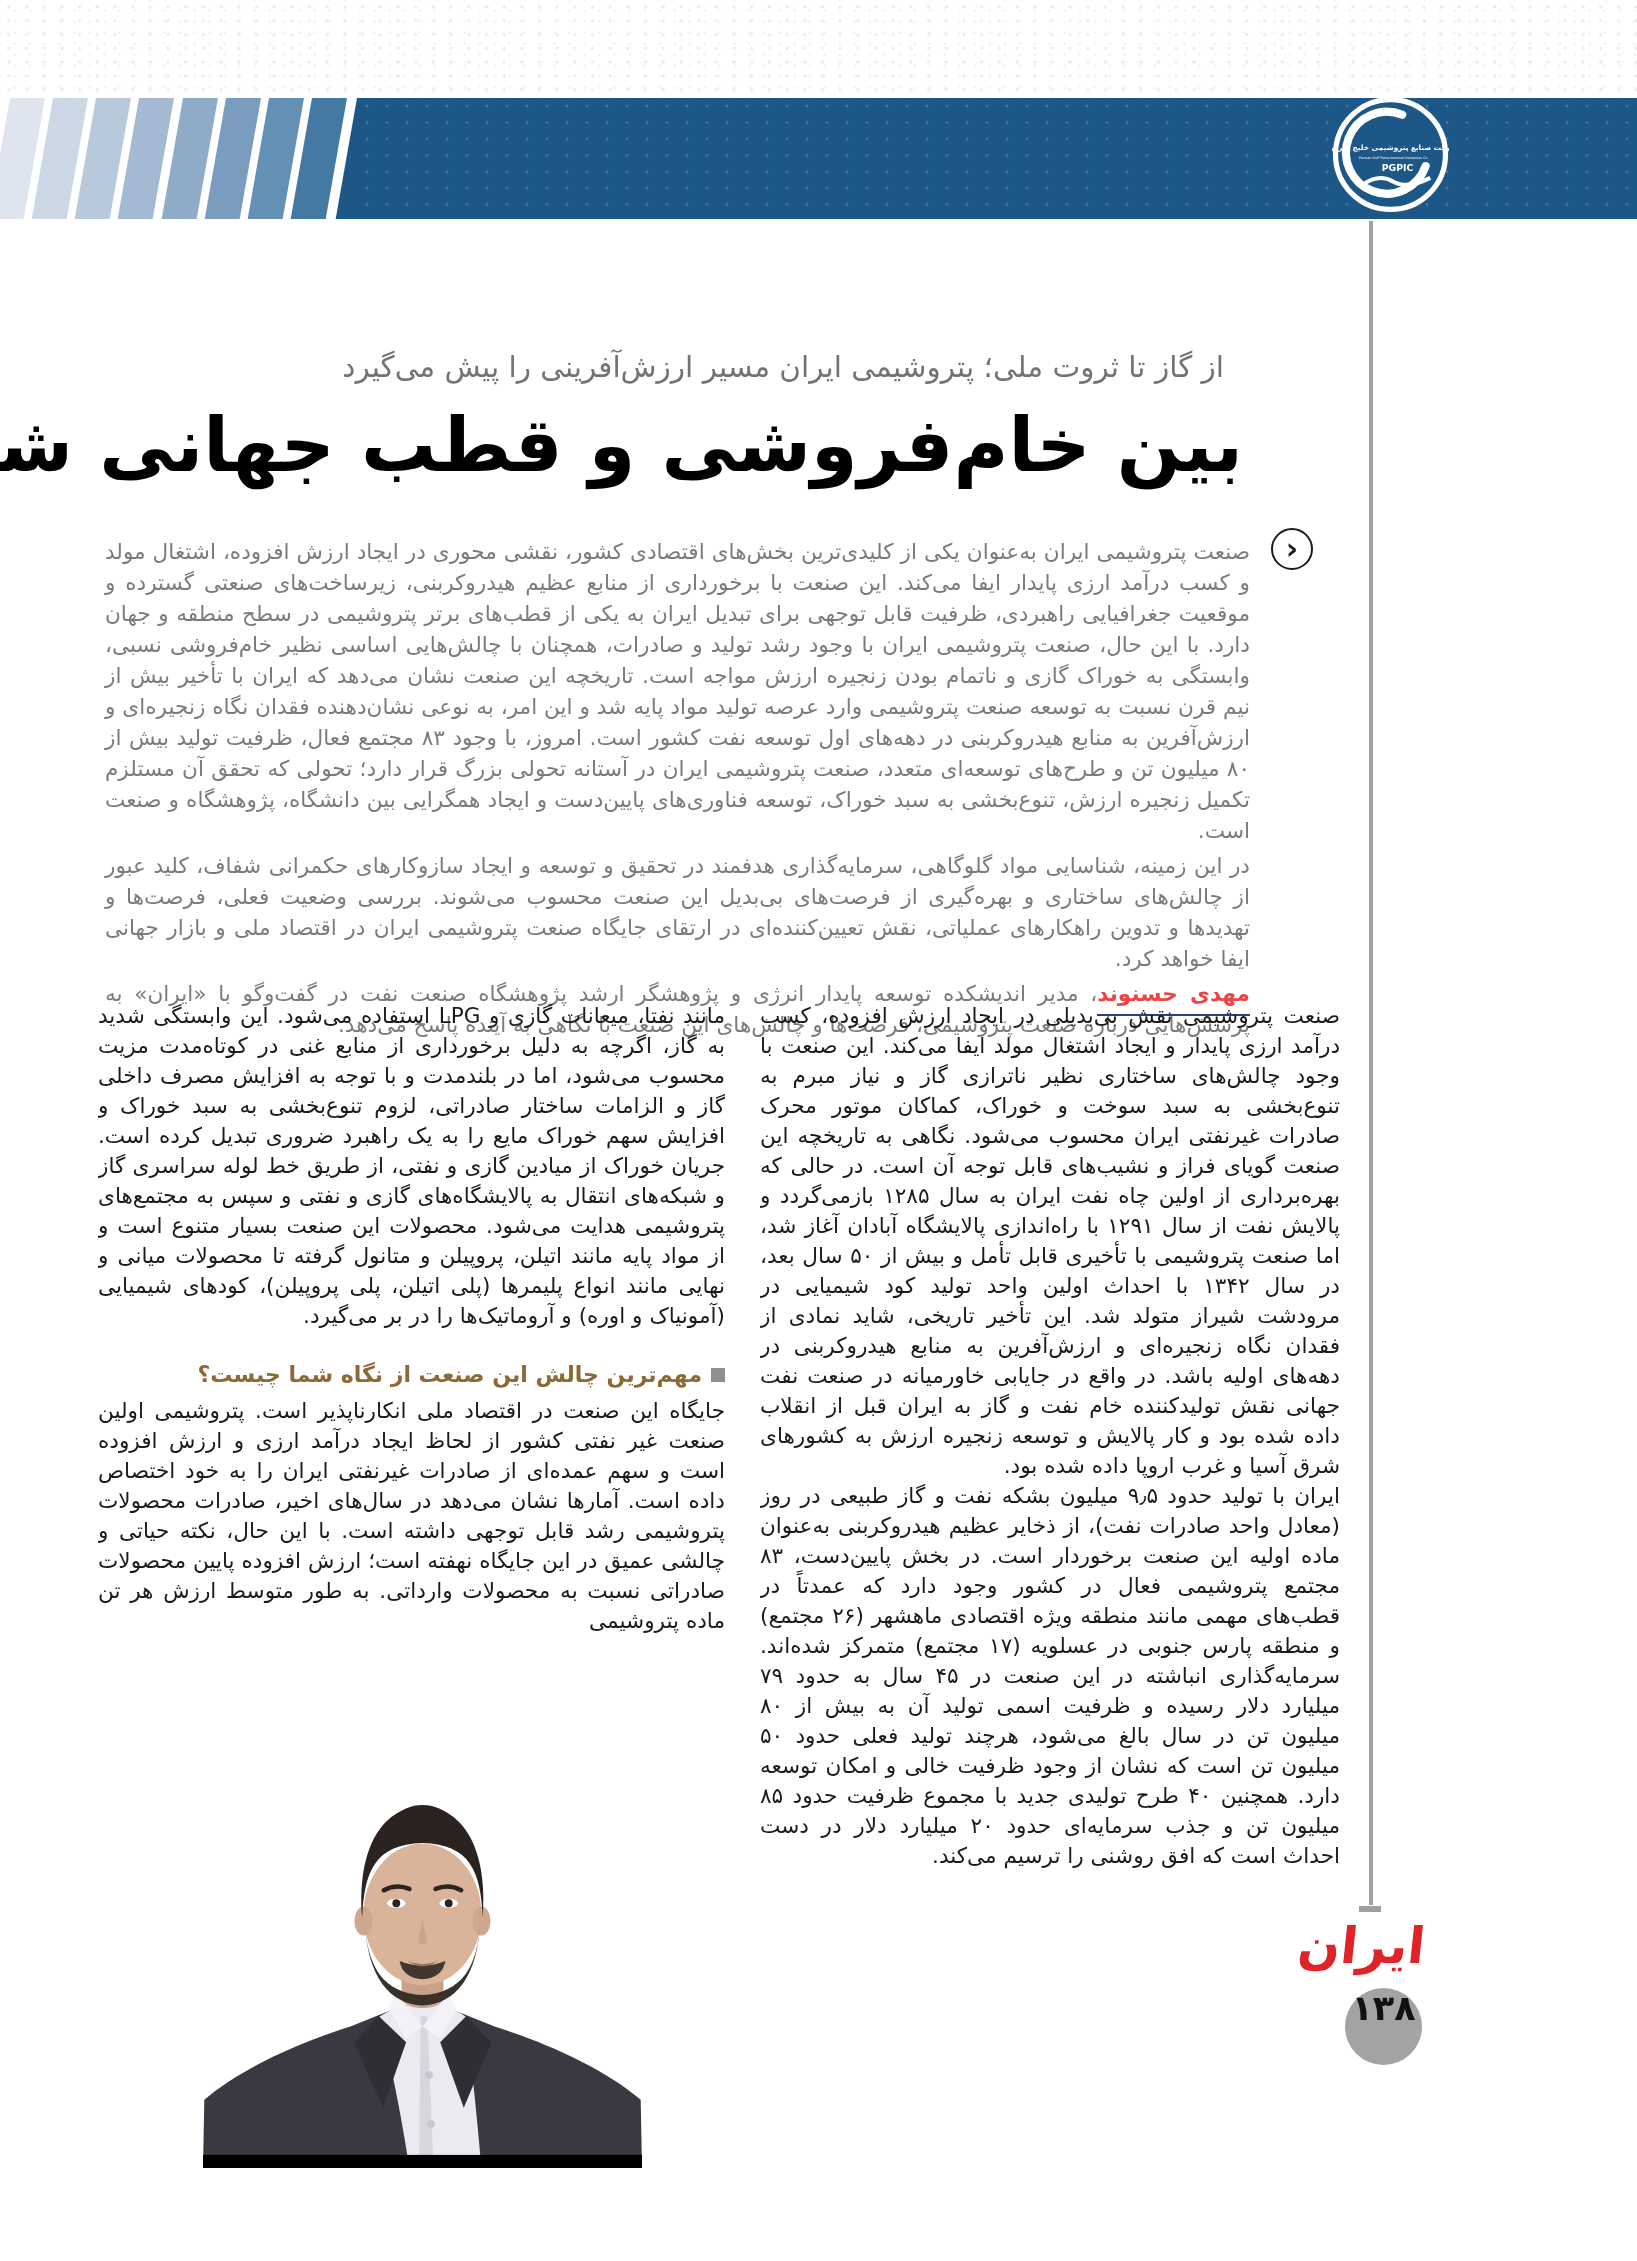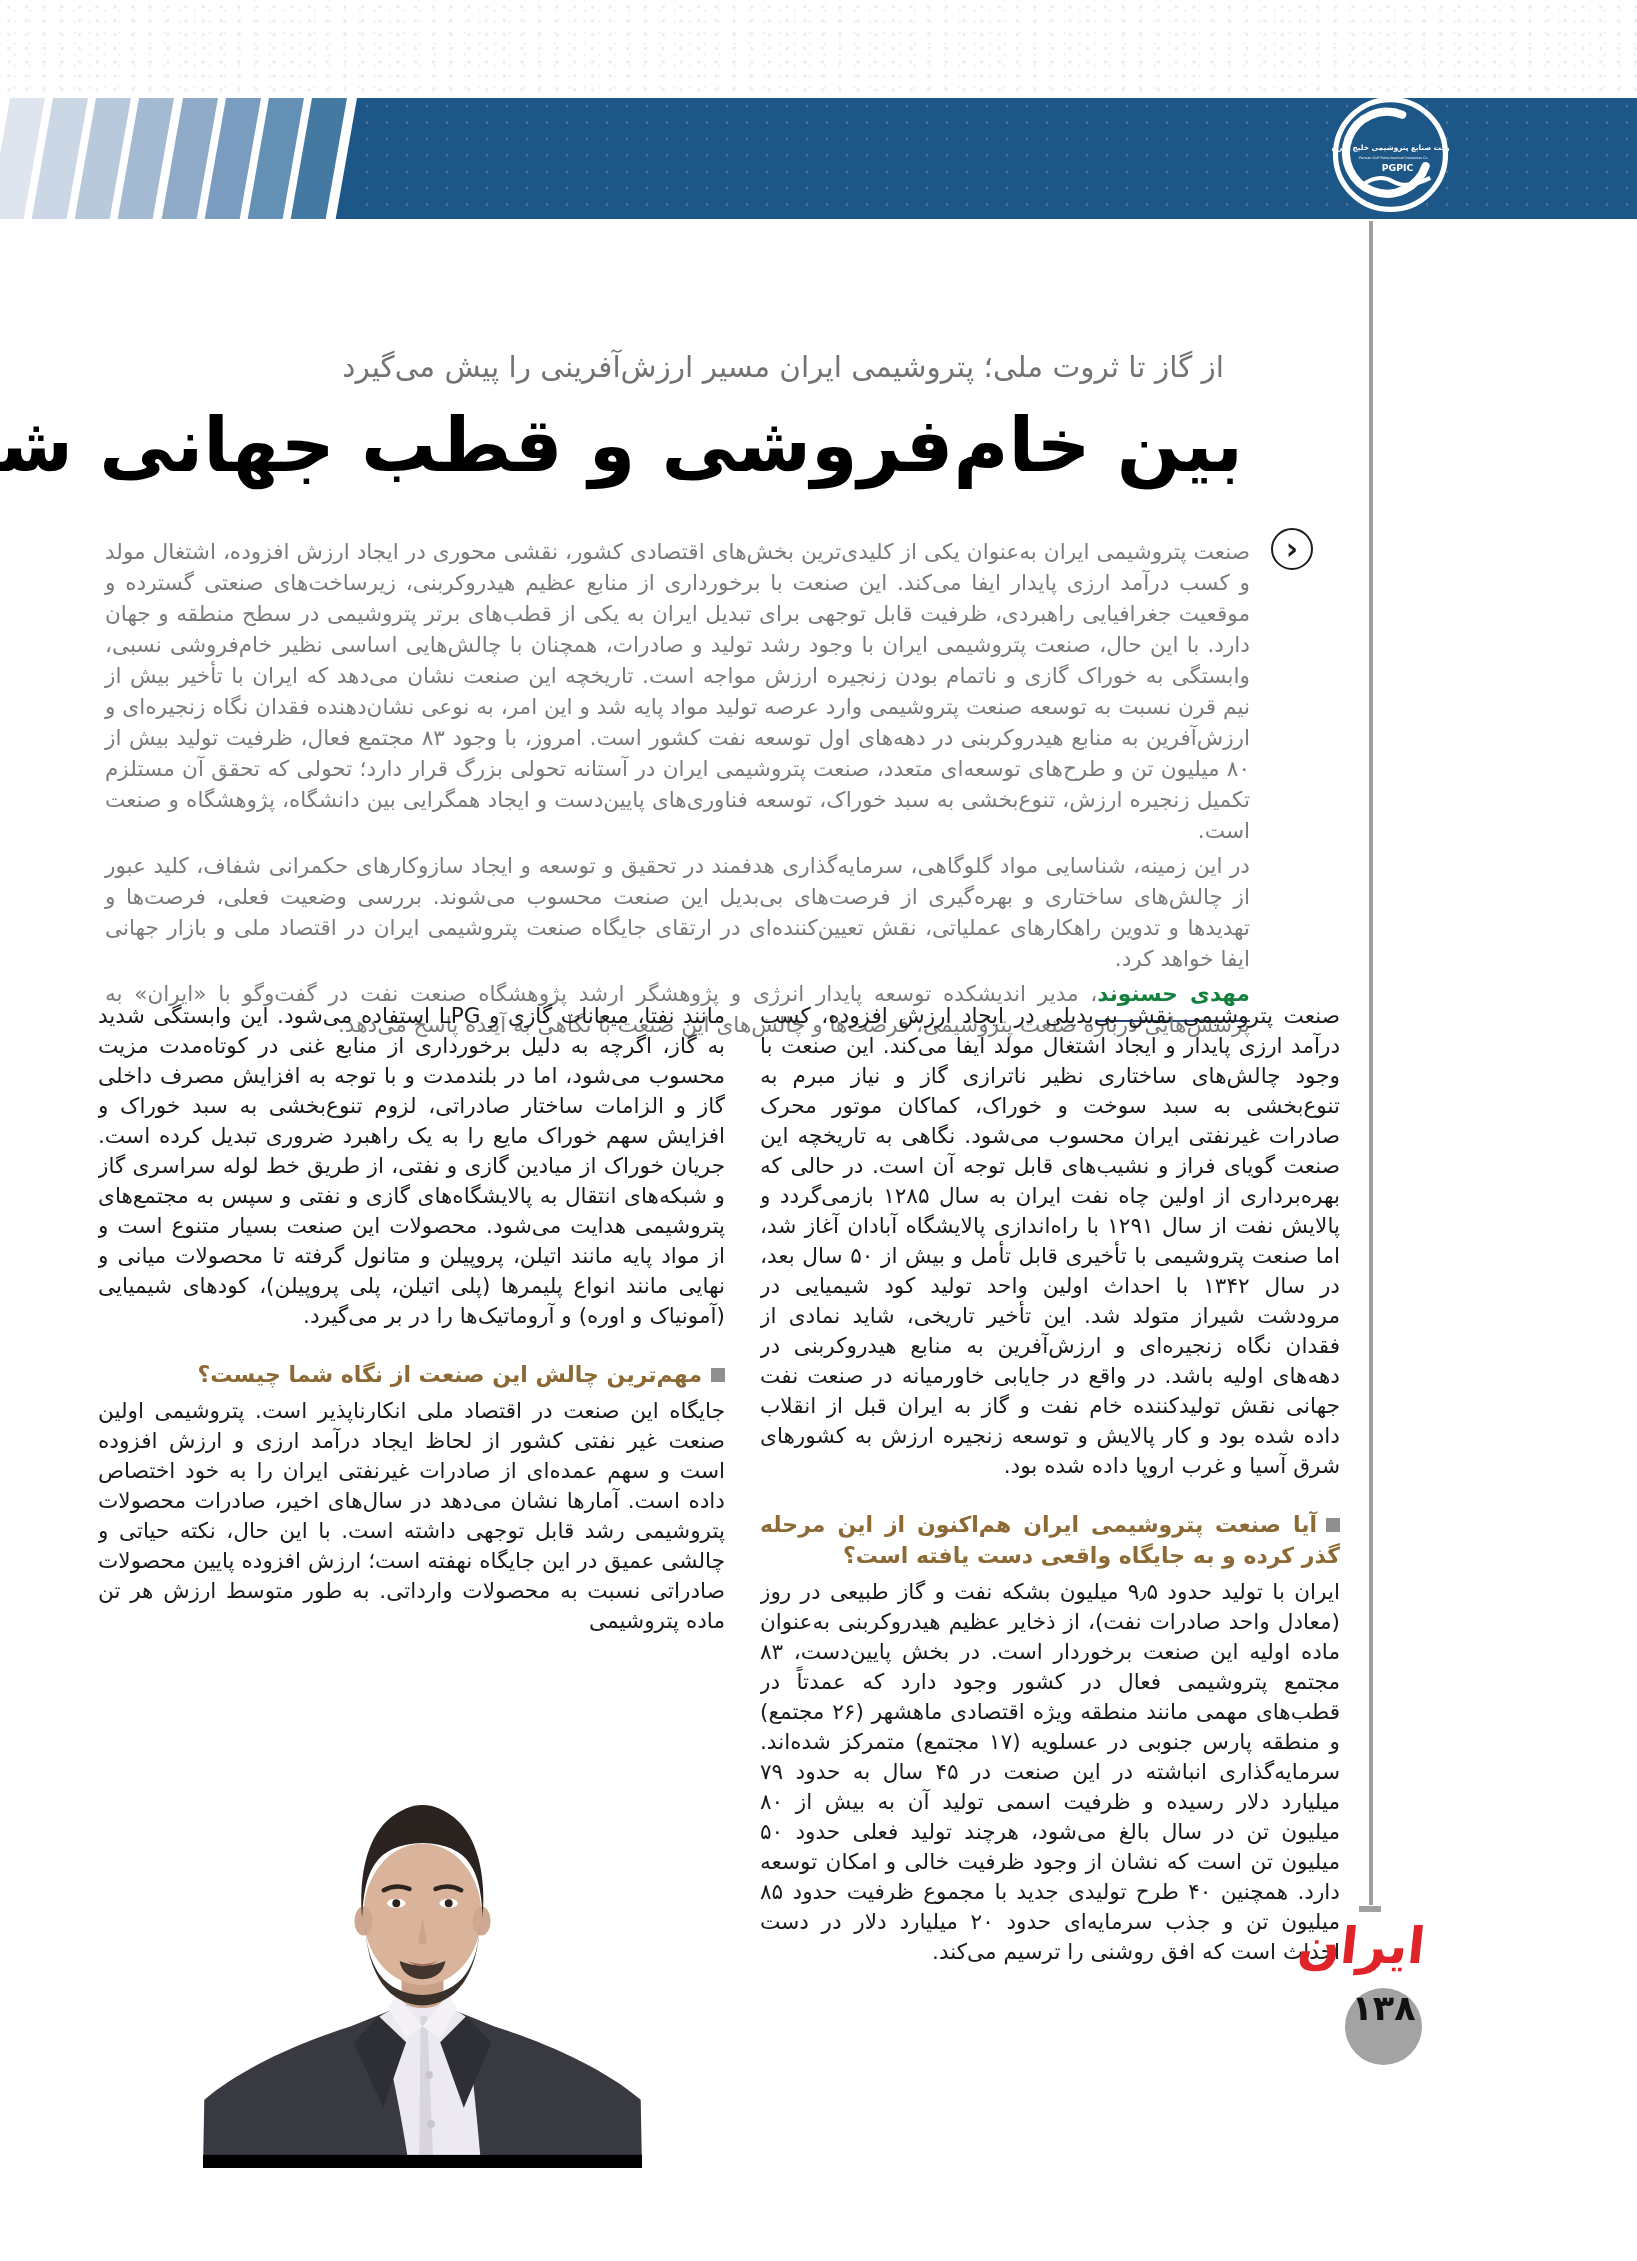--- a/index.html
+++ b/index.html
@@ -49,21 +49,21 @@
     border-radius:50%;display:flex;align-items:center;justify-content:center;
     color:#1c1c1c;font-size:30px;font-weight:bold;line-height:1;
   }
   
   .lead{
     position:absolute;right:383px;top:532px;width:1153px;left:102px;
     direction:rtl;text-align:justify;
     color:#7b7b7b;font-size:21.6px;line-height:31px;
   }
   .lead p{margin:4px;}
-  .lead .name{color:#15803d;font-weight:bold;border-bottom:2.6px solid #27417c;padding-bottom:14px;}
+  .lead .name{color:#ef4444;font-weight:bold;border-bottom:2.6px solid #27417c;padding-bottom:8px;}
   
   .col{position:absolute;direction:rtl;text-align:justify;color:#1b1b1b;font-size:21.6px;line-height:30px;overflow:hidden;}
   .col-right{left:760px;top:1001px;width:580px;height:1064px;}
   .col-left{left:98px;top:1001px;width:627px;height:763px;}
   .col p{margin:0 0 0 0;}
   .q{
     color:#8d6a35;font-weight:bold;font-size:22px;line-height:31px;
     margin:27.5px 0 6.5px 0;text-align:justify;
   }
   .q.first{margin-top:0;}
@@ -126,21 +126,20 @@
 </div>
 
 <div class="lead">
   <p>صنعت پتروشیمی ایران به‌عنوان یکی از کلیدی‌ترین بخش‌های اقتصادی کشور، نقشی محوری در ایجاد ارزش افزوده، اشتغال مولد و کسب درآمد ارزی پایدار ایفا می‌کند. این صنعت با برخورداری از منابع عظیم هیدروکربنی، زیرساخت‌های صنعتی گسترده و موقعیت جغرافیایی راهبردی، ظرفیت قابل توجهی برای تبدیل ایران به یکی از قطب‌های برتر پتروشیمی در سطح منطقه و جهان دارد. با این حال، صنعت پتروشیمی ایران با وجود رشد تولید و صادرات، همچنان با چالش‌هایی اساسی نظیر خام‌فروشی نسبی، وابستگی به خوراک گازی و ناتمام بودن زنجیره ارزش مواجه است. تاریخچه این صنعت نشان می‌دهد که ایران با تأخیر بیش از نیم قرن نسبت به توسعه صنعت پتروشیمی وارد عرصه تولید مواد پایه شد و این امر، به نوعی نشان‌دهنده فقدان نگاه زنجیره‌ای و ارزش‌آفرین به منابع هیدروکربنی در دهه‌های اول توسعه نفت کشور است. امروز، با وجود ۸۳ مجتمع فعال، ظرفیت تولید بیش از ۸۰ میلیون تن و طرح‌های توسعه‌ای متعدد، صنعت پتروشیمی ایران در آستانه تحولی بزرگ قرار دارد؛ تحولی که تحقق آن مستلزم تکمیل زنجیره ارزش، تنوع‌بخشی به سبد خوراک، توسعه فناوری‌های پایین‌دست و ایجاد همگرایی بین دانشگاه، پژوهشگاه و صنعت است.</p>
   <p>در این زمینه، شناسایی مواد گلوگاهی، سرمایه‌گذاری هدفمند در تحقیق و توسعه و ایجاد سازوکارهای حکمرانی شفاف، کلید عبور از چالش‌های ساختاری و بهره‌گیری از فرصت‌های بی‌بدیل این صنعت محسوب می‌شوند. بررسی وضعیت فعلی، فرصت‌ها و تهدیدها و تدوین راهکارهای عملیاتی، نقش تعیین‌کننده‌ای در ارتقای جایگاه صنعت پتروشیمی ایران در اقتصاد ملی و بازار جهانی ایفا خواهد کرد.</p>
   <p><span class="name">مهدی حسنوند</span><span>، مدیر اندیشکده توسعه پایدار انرژی و پژوهشگر ارشد پژوهشگاه صنعت نفت در گفت‌وگو با «ایران» به پرسش‌هایی درباره صنعت پتروشیمی، فرصت‌ها و چالش‌های این صنعت با نگاهی به آینده پاسخ می‌دهد.</span></p>
 </div>
 
 <div class="col col-right">
   <p>صنعت پتروشیمی نقش بی‌بدیلی در ایجاد ارزش افزوده، کسب درآمد ارزی پایدار و ایجاد اشتغال مولد ایفا می‌کند. این صنعت با وجود چالش‌های ساختاری نظیر ناترازی گاز و نیاز مبرم به تنوع‌بخشی به سبد سوخت و خوراک، کماکان موتور محرک صادرات غیرنفتی ایران محسوب می‌شود. نگاهی به تاریخچه این صنعت گویای فراز و نشیب‌های قابل توجه آن است. در حالی که بهره‌برداری از اولین چاه نفت ایران به سال ۱۲۸۵ بازمی‌گردد و پالایش نفت از سال ۱۲۹۱ با راه‌اندازی پالایشگاه آبادان آغاز شد، اما صنعت پتروشیمی با تأخیری قابل تأمل و بیش از ۵۰ سال بعد، در سال ۱۳۴۲ با احداث اولین واحد تولید کود شیمیایی در مرودشت شیراز متولد شد. این تأخیر تاریخی، شاید نمادی از فقدان نگاه زنجیره‌ای و ارزش‌آفرین به منابع هیدروکربنی در دهه‌های اولیه باشد. در واقع در جایابی خاورمیانه در صنعت نفت جهانی نقش تولیدکننده خام نفت و گاز به ایران قبل از انقلاب داده شده بود و کار پالایش و توسعه زنجیره ارزش به کشورهای شرق آسیا و غرب اروپا داده شده بود.</p>
-  <div class="q"><span class="sq"></span><span>آیا صنعت پتروشیمی ایران هم‌اکنون از این مرحله گذر کرده و به جایگاه واقعی دست یافته است؟</span></div>
   <p>ایران با تولید حدود ۹٫۵ میلیون بشکه نفت و گاز طبیعی در روز (معادل واحد صادرات نفت)، از ذخایر عظیم هیدروکربنی به‌عنوان ماده اولیه این صنعت برخوردار است. در بخش پایین‌دست، ۸۳ مجتمع پتروشیمی فعال در کشور وجود دارد که عمدتاً در قطب‌های مهمی مانند منطقه ویژه اقتصادی ماهشهر (۲۶ مجتمع) و منطقه پارس جنوبی در عسلویه (۱۷ مجتمع) متمرکز شده‌اند. سرمایه‌گذاری انباشته در این صنعت در ۴۵ سال به حدود ۷۹ میلیارد دلار رسیده و ظرفیت اسمی تولید آن به بیش از ۸۰ میلیون تن در سال بالغ می‌شود، هرچند تولید فعلی حدود ۵۰ میلیون تن است که نشان از وجود ظرفیت خالی و امکان توسعه دارد. همچنین ۴۰ طرح تولیدی جدید با مجموع ظرفیت حدود ۸۵ میلیون تن و جذب سرمایه‌ای حدود ۲۰ میلیارد دلار در دست احداث است که افق روشنی را ترسیم می‌کند.</p>
 
 </div>
 
 <div class="col col-left">
   <p>مانند نفتا، میعانات گازی و LPG استفاده می‌شود. این وابستگی شدید به گاز، اگرچه به دلیل برخورداری از منابع غنی در کوتاه‌مدت مزیت محسوب می‌شود، اما در بلندمدت و با توجه به افزایش مصرف داخلی گاز و الزامات ساختار صادراتی، لزوم تنوع‌بخشی به سبد خوراک و افزایش سهم خوراک مایع را به یک راهبرد ضروری تبدیل کرده است. جریان خوراک از میادین گازی و نفتی، از طریق خط لوله سراسری گاز و شبکه‌های انتقال به پالایشگاه‌های گازی و نفتی و سپس به مجتمع‌های پتروشیمی هدایت می‌شود. محصولات این صنعت بسیار متنوع است و از مواد پایه مانند اتیلن، پروپیلن و متانول گرفته تا محصولات میانی و نهایی مانند انواع پلیمرها (پلی اتیلن، پلی پروپیلن)، کودهای شیمیایی (آمونیاک و اوره) و آروماتیک‌ها را در بر می‌گیرد.</p>
   <div class="q"><span class="sq"></span><span>مهم‌ترین چالش این صنعت از نگاه شما چیست؟</span></div>
   <p>جایگاه این صنعت در اقتصاد ملی انکارناپذیر است. پتروشیمی اولین صنعت غیر نفتی کشور از لحاظ ایجاد درآمد ارزی و ارزش افزوده است و سهم عمده‌ای از صادرات غیرنفتی ایران را به خود اختصاص داده است. آمارها نشان می‌دهد در سال‌های اخیر، صادرات محصولات پتروشیمی رشد قابل توجهی داشته است. با این حال، نکته حیاتی و چالشی عمیق در این جایگاه نهفته است؛ ارزش افزوده پایین محصولات صادراتی نسبت به محصولات وارداتی. به طور متوسط ارزش هر تن ماده پتروشیمی</p>
 </div>
 

